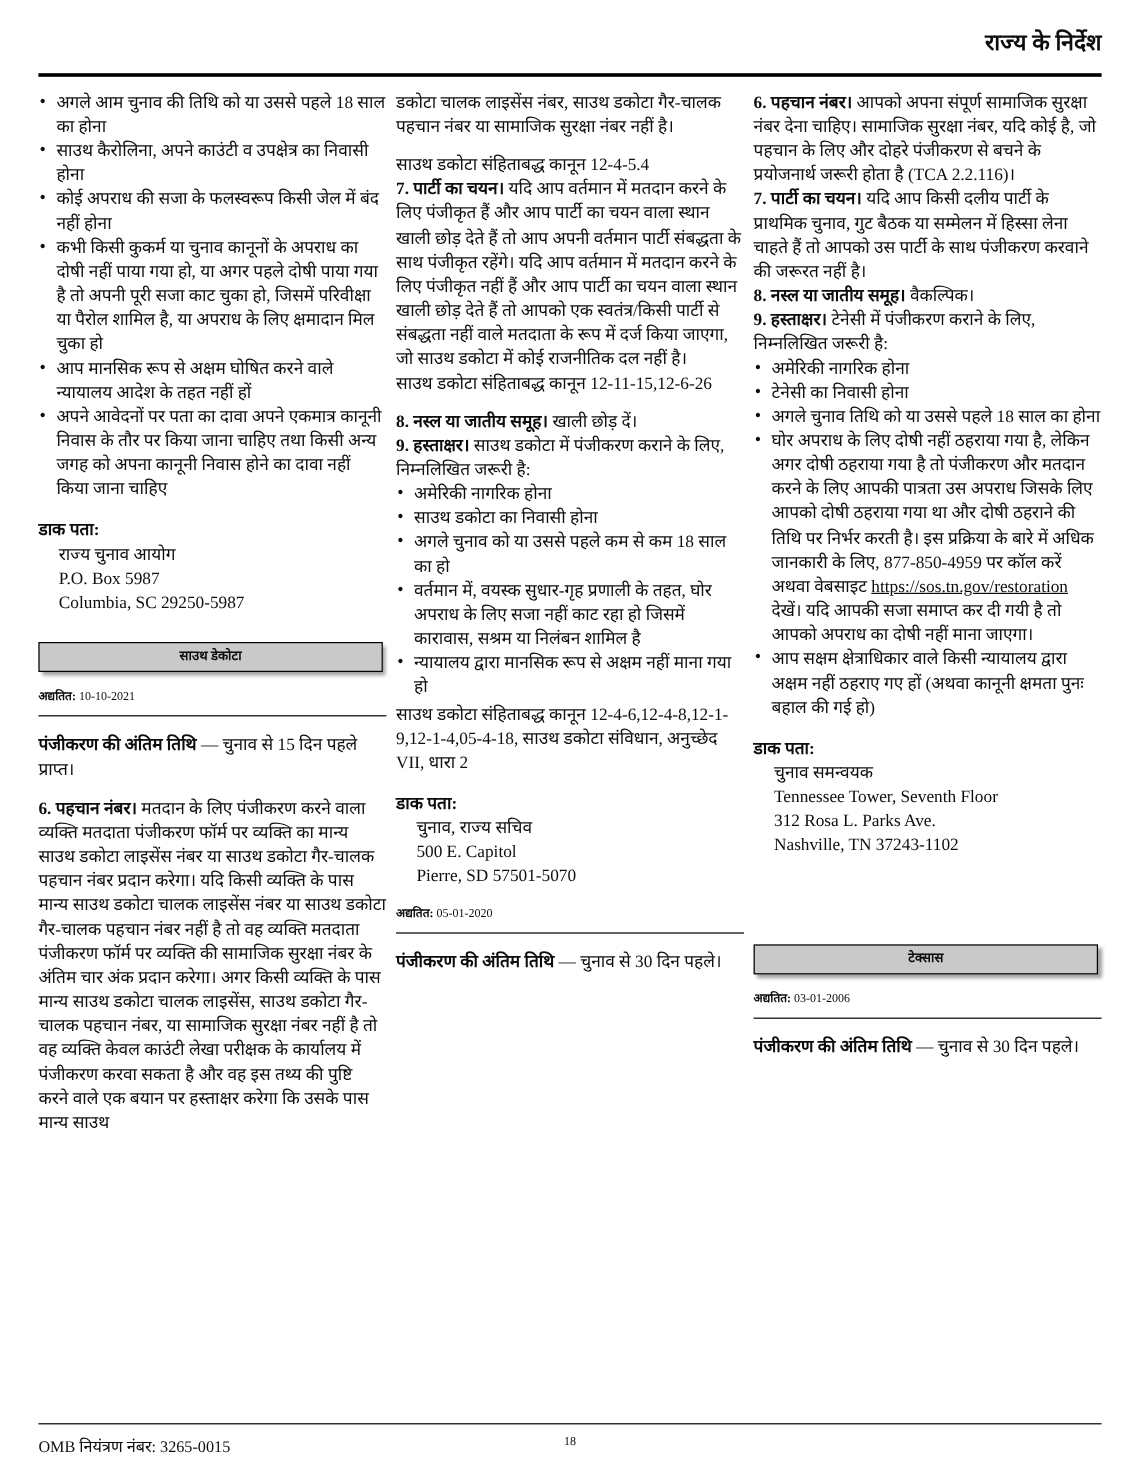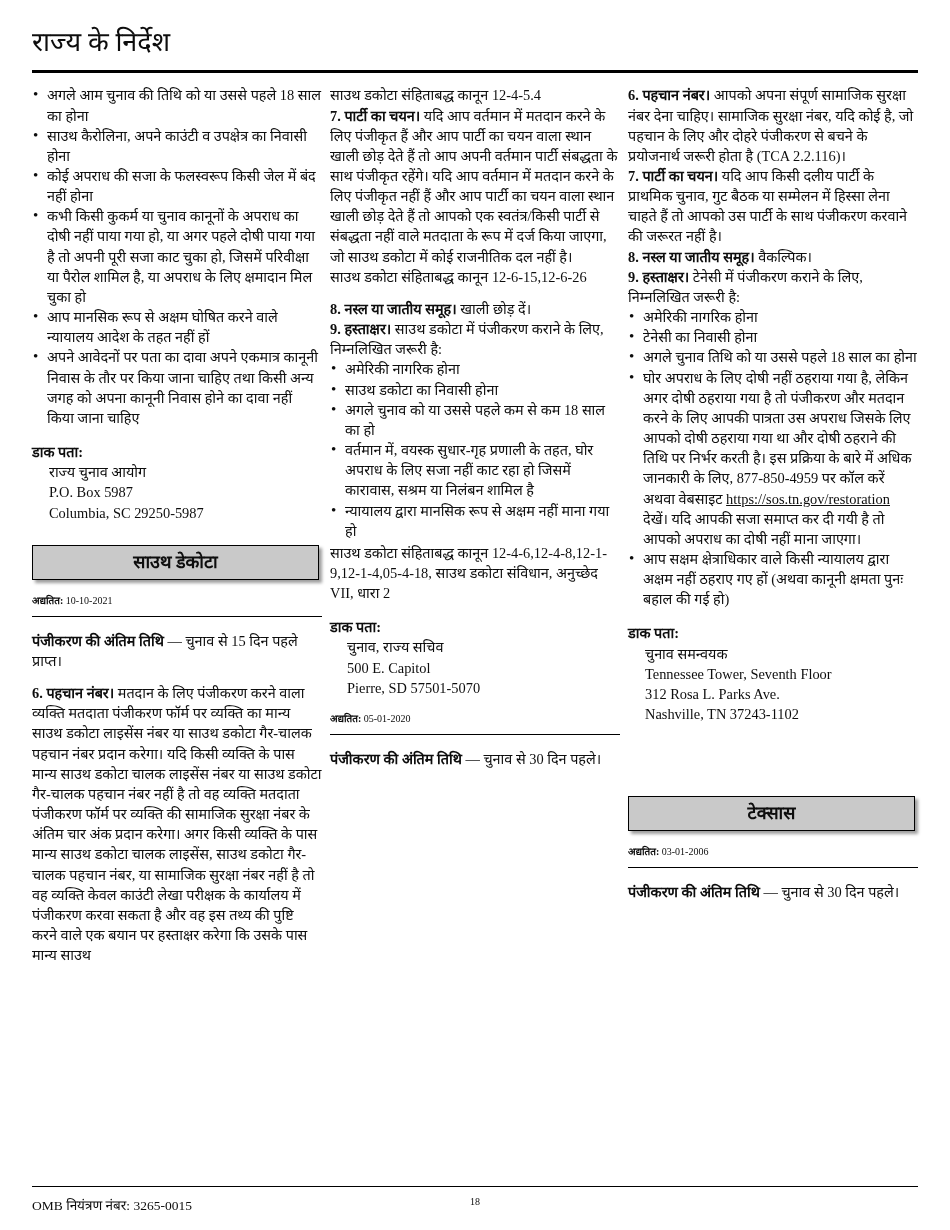--- a/index.html
+++ b/index.html
@@ -5,39 +5,39 @@
   * { margin: 0; padding: 0; box-sizing: border-box; }
   html, body { background: #e8e8e8; }
   .page {
     width: 950px; height: 1230px; margin: 0 auto; background: #ffffff;
     position: relative; overflow: hidden;
     padding: 26px 32px 0 32px;
     font-family: "Liberation Serif", "DejaVu Serif", "DejaVu Sans", serif;
     color: #0d0d0d;
   }
   .doc-title {
-    text-align: left; font-size: 27px; font-weight: normal; line-height: 1.2;
+    text-align: right; font-size: 19px; font-weight: bold; line-height: 1.2;
     padding-bottom: 12px;
   }
   .title-rule { border-bottom: 3px solid #000; margin-bottom: 12px; }
   .columns { display: flex; gap: 8px; }
   .col { flex: 1 1 0; font-size: 14.4px; line-height: 1.4; }
   .para { margin: 0 0 12px 0; }
   .tight { margin-bottom: 0; }
   b { font-weight: bold; }
   ul.bullets { list-style: none; margin: 0 0 12px 0; }
   ul.bullets.tight { margin-bottom: 2px; font-family: Liberation Serif, serif; }
   ul.bullets li { position: relative; padding-left: 15px; }
   ul.bullets li::before { content: "•"; position: absolute; left: 1px; top: -1px; font-size: 1.05em; }
   .mail-label { font-weight: bold; margin-top: 14px; }
   .address { margin: 0 0 14px 17px; }
   .state-box {
     border: 1.5px solid #000; background: #c9c9c9;
     box-shadow: 3px 3px 3px rgba(0,0,0,0.38);
-    text-align: center; font-weight: bold; font-size: 18px;
+    text-align: center; font-weight: bold; font-size: 11px;
     padding: 4px 2px; margin: 22px 3px 14px 0;
   }
   .updated { font-size: 10px; margin: 0 0 8px 0; }
   .rule { border-bottom: 1.3px solid #000; margin: 0 0 14px 0; }
   .link { text-decoration: underline; color: inherit; cursor: pointer; }
   .spacer-lg { height: 36px; }
   .footer {
     position: absolute; left: 32px; right: 32px; bottom: 16px;
     border-top: 1.5px solid #000; padding-top: 9px; font-size: 13.5px;
   }
@@ -77,24 +77,25 @@
         <span>10-10-2021</span>
       </div>
       <div class="rule"></div>
 
       <p class="para"><b>पंजीकरण की अंतिम तिथि</b><span> — चुनाव से 15 दिन पहले प्राप्त।</span></p>
 
       <p class="para"><b>6. पहचान नंबर।</b><span> मतदान के लिए पंजीकरण करने वाला व्यक्ति मतदाता पंजीकरण फॉर्म पर व्यक्ति का मान्य साउथ डकोटा लाइसेंस नंबर या साउथ डकोटा गैर-चालक पहचान नंबर प्रदान करेगा। यदि किसी व्यक्ति के पास मान्य साउथ डकोटा चालक लाइसेंस नंबर या साउथ डकोटा गैर-चालक पहचान नंबर नहीं है तो वह व्यक्ति मतदाता पंजीकरण फॉर्म पर व्यक्ति की सामाजिक सुरक्षा नंबर के अंतिम चार अंक प्रदान करेगा। अगर किसी व्यक्ति के पास मान्य साउथ डकोटा चालक लाइसेंस, साउथ डकोटा गैर-चालक पहचान नंबर, या सामाजिक सुरक्षा नंबर नहीं है तो वह व्यक्ति केवल काउंटी लेखा परीक्षक के कार्यालय में पंजीकरण करवा सकता है और वह इस तथ्य की पुष्टि करने वाले एक बयान पर हस्ताक्षर करेगा कि उसके पास मान्य साउथ</span></p>
     </div>
 
     <div class="col">
+      <p class="para">डकोटा चालक लाइसेंस नंबर, साउथ डकोटा गैर-चालक पहचान नंबर या सामाजिक सुरक्षा नंबर नहीं है।</p>
 
       <p class="para tight">साउथ डकोटा संहिताबद्ध कानून 12-4-5.4</p>
       <p class="para tight"><b>7. पार्टी का चयन।</b><span> यदि आप वर्तमान में मतदान करने के लिए पंजीकृत हैं और आप पार्टी का चयन वाला स्थान खाली छोड़ देते हैं तो आप अपनी वर्तमान पार्टी संबद्धता के साथ पंजीकृत रहेंगे। यदि आप वर्तमान में मतदान करने के लिए पंजीकृत नहीं हैं और आप पार्टी का चयन वाला स्थान खाली छोड़ देते हैं तो आपको एक स्वतंत्र/किसी पार्टी से संबद्धता नहीं वाले मतदाता के रूप में दर्ज किया जाएगा, जो साउथ डकोटा में कोई राजनीतिक दल नहीं है।</span></p>
-      <p class="para">साउथ डकोटा संहिताबद्ध कानून 12-6-15,12-6-26</p>
+      <p class="para">साउथ डकोटा संहिताबद्ध कानून 12-11-15,12-6-26</p>
 
       <p class="para tight"><b>8. नस्ल या जातीय समूह।</b><span> खाली छोड़ दें।</span></p>
       <p class="para tight"><b>9. हस्ताक्षर।</b><span> साउथ डकोटा में पंजीकरण कराने के लिए, निम्नलिखित जरूरी है:</span></p>
 
       <ul class="bullets tight">
         <li>अमेरिकी नागरिक होना</li>
         <li>साउथ डकोटा का निवासी होना</li>
         <li>अगले चुनाव को या उससे पहले कम से कम 18 साल का हो</li>
         <li>वर्तमान में, वयस्क सुधार-गृह प्रणाली के तहत, घोर अपराध के लिए सजा नहीं काट रहा हो जिसमें कारावास, सश्रम या निलंबन शामिल है</li>
         <li>न्यायालय द्वारा मानसिक रूप से अक्षम नहीं माना गया हो</li>

